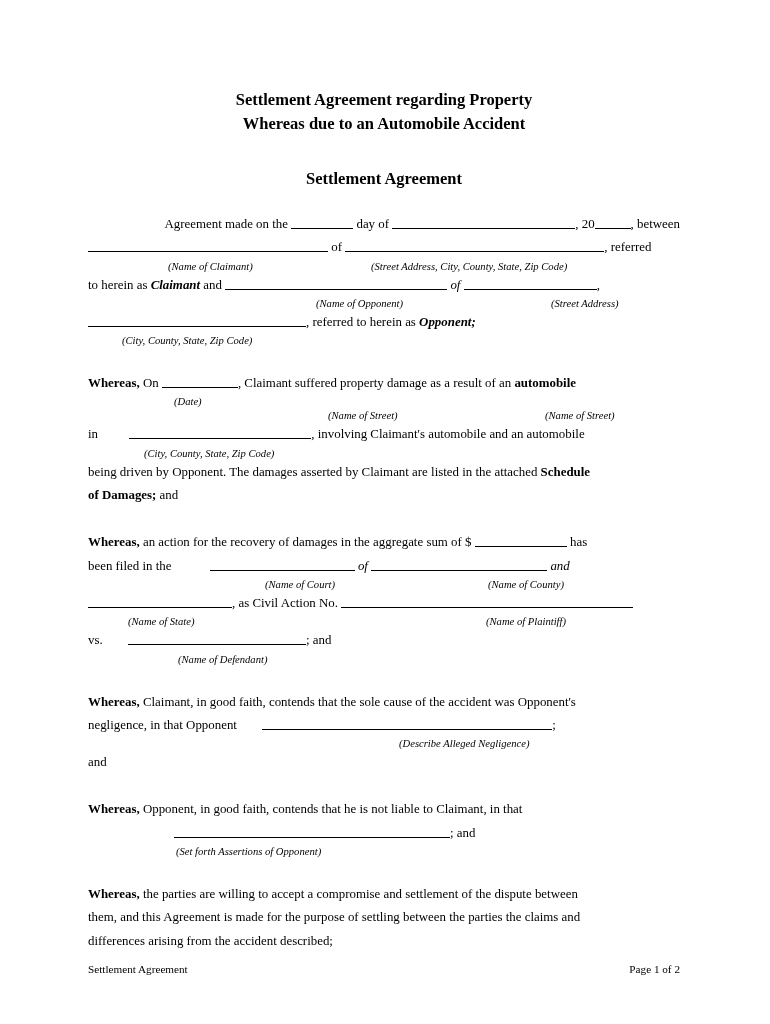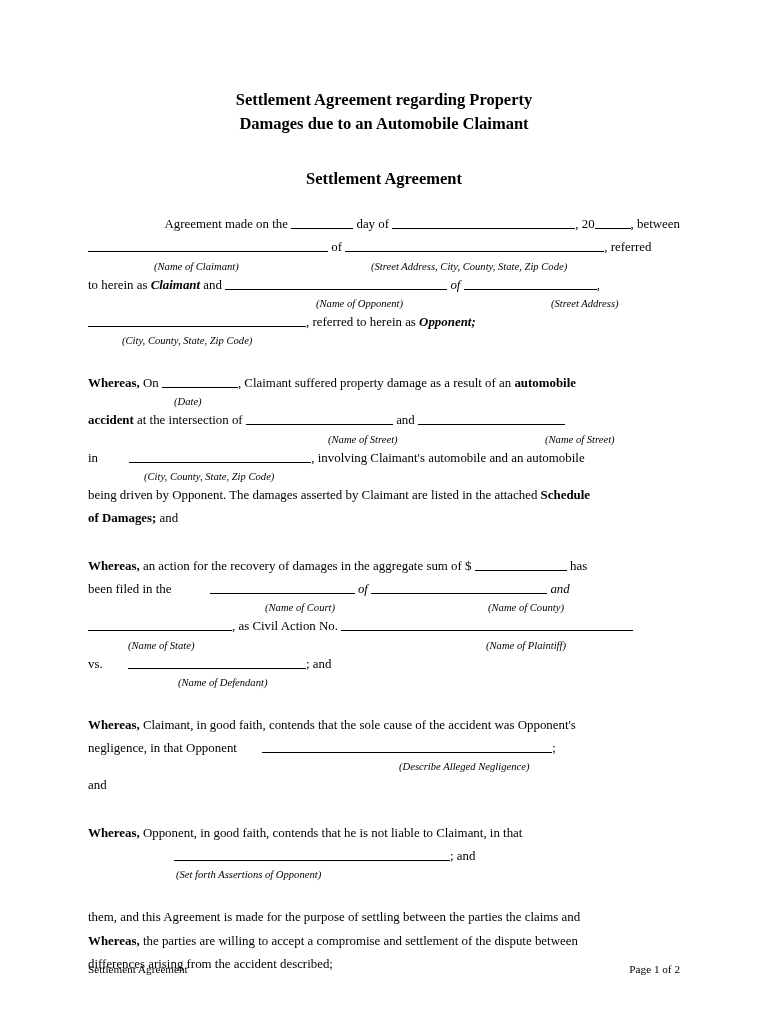--- a/index.html
+++ b/index.html
@@ -107,41 +107,41 @@
 </style>
 </head>
 <body>
 
 <div class="page">
 
   <div class="content">
 
     <div class="doc-title">
       <span>Settlement Agreement regarding Property</span><br>
-      <span>Damages due to an Automobile Claimant</span>
+      <span>Whereas due to an Automobile Accident</span>
     </div>
 
     <div class="section-title">Settlement Agreement</div>
 
     <div class="gap-lg"></div>
 
     <div class="para indent">
       <span>Agreement made on the</span>
       <span class="blank" style="width:62px"></span>
       <span>day of</span>
       <span class="blank" style="width:183px"></span><span>, 20</span><span class="blank" style="width:36px"></span><span>, between</span>
     </div>
 
     <div class="para line">
       <span class="blank" style="width:240px"></span>
       <span>of</span>
       <span class="blank" style="width:259px"></span><span>, referred</span>
     </div>
     <div class="cap-row">
-      <span class="cap" style="left:66px">(Name of Claimant)</span>
+      <span class="cap" style="left:80px">(Name of Claimant)</span>
       <span class="cap" style="left:283px">(Street Address, City, County, State, Zip Code)</span>
     </div>
 
     <div class="para line">
       <span>to herein as</span>
       <b class="bi">Claimant</b>
       <span>and</span>
       <span class="blank" style="width:222px"></span>
       <i>of</i>
       <span class="blank" style="width:133px"></span><span>,</span>
@@ -164,27 +164,20 @@
     <div class="para line">
       <b>Whereas,</b>
       <span>On</span>
       <span class="blank" style="width:76px"></span><span>, Claimant suffered property damage as a result of an</span>
       <b>automobile</b>
     </div>
     <div class="cap-row">
       <span class="cap" style="left:86px">(Date)</span>
     </div>
 
-    <div class="para line">
-      <b>accident</b>
-      <span>at the intersection of</span>
-      <span class="blank" style="width:147px"></span>
-      <span>and</span>
-      <span class="blank" style="width:147px"></span>
-    </div>
     <div class="cap-row">
       <span class="cap" style="left:240px">(Name of Street)</span>
       <span class="cap" style="left:457px">(Name of Street)</span>
     </div>
 
     <div class="para line">
       <span>in</span>
       <span class="blank" style="width:182px; margin-left:28px"></span><span>, involving Claimant's automobile and an automobile</span>
     </div>
     <div class="cap-row">
@@ -263,25 +256,25 @@
     </div>
     <div class="para line">
       <span class="blank" style="width:276px; margin-left:86px"></span><span>; and</span>
     </div>
     <div class="cap-row">
       <span class="cap" style="left:88px">(Set forth Assertions of Opponent)</span>
     </div>
 
     <div class="gap-lg"></div>
 
+    <div class="para">
+      <b>Whereas,</b>
+      <span>the parties are willing to accept a compromise and settlement of the dispute between</span>
+    </div>
     <div class="para">them, and this Agreement is made for the purpose of settling between the parties the claims and</div>
-    <div class="para">
-      <b>Whereas,</b>
-      <span>the parties are willing to accept a compromise and settlement of the dispute between</span>
-    </div>
     <div class="para">differences arising from the accident described;</div>
 
   </div>
 
   <div class="footer">
     <span class="left">Settlement Agreement</span>
     <span class="right">Page 1 of 2</span>
   </div>
 
 </div>

